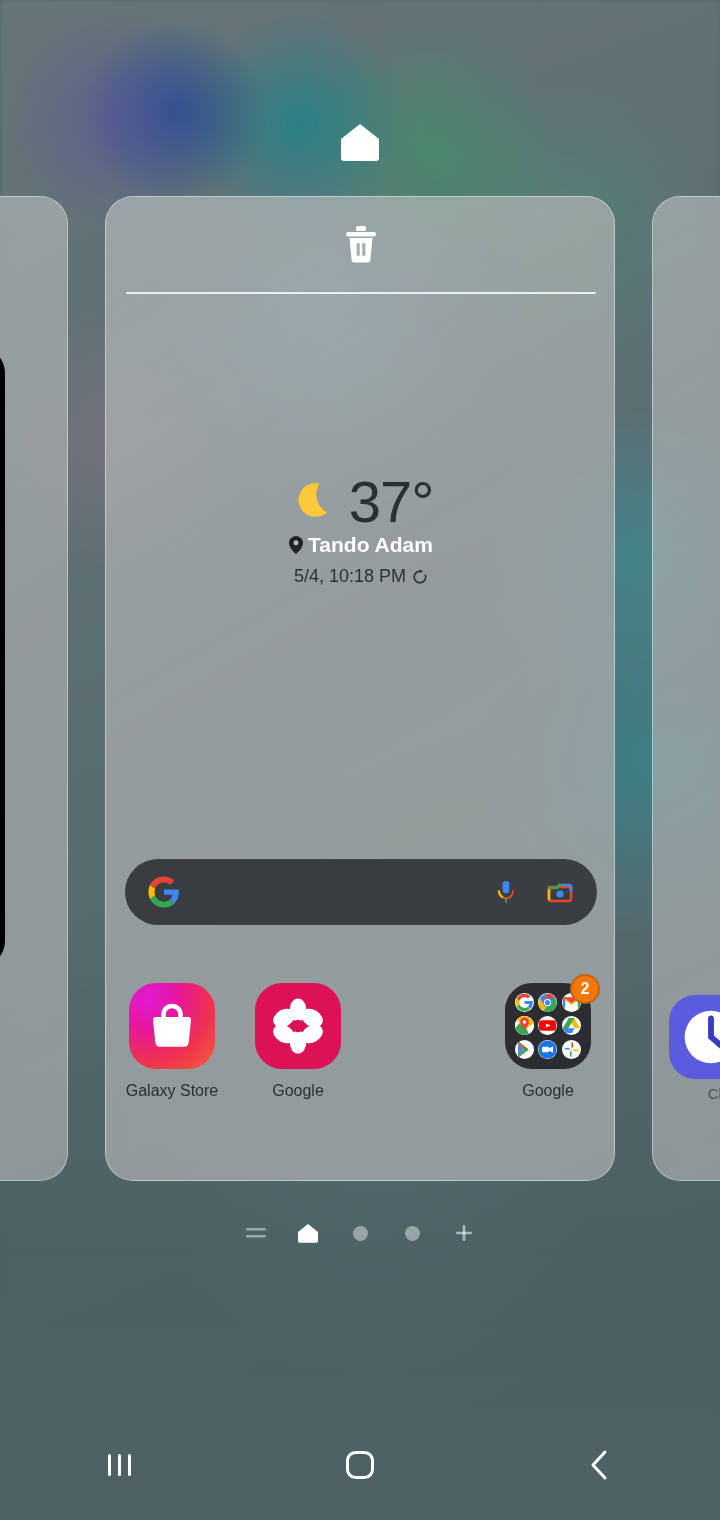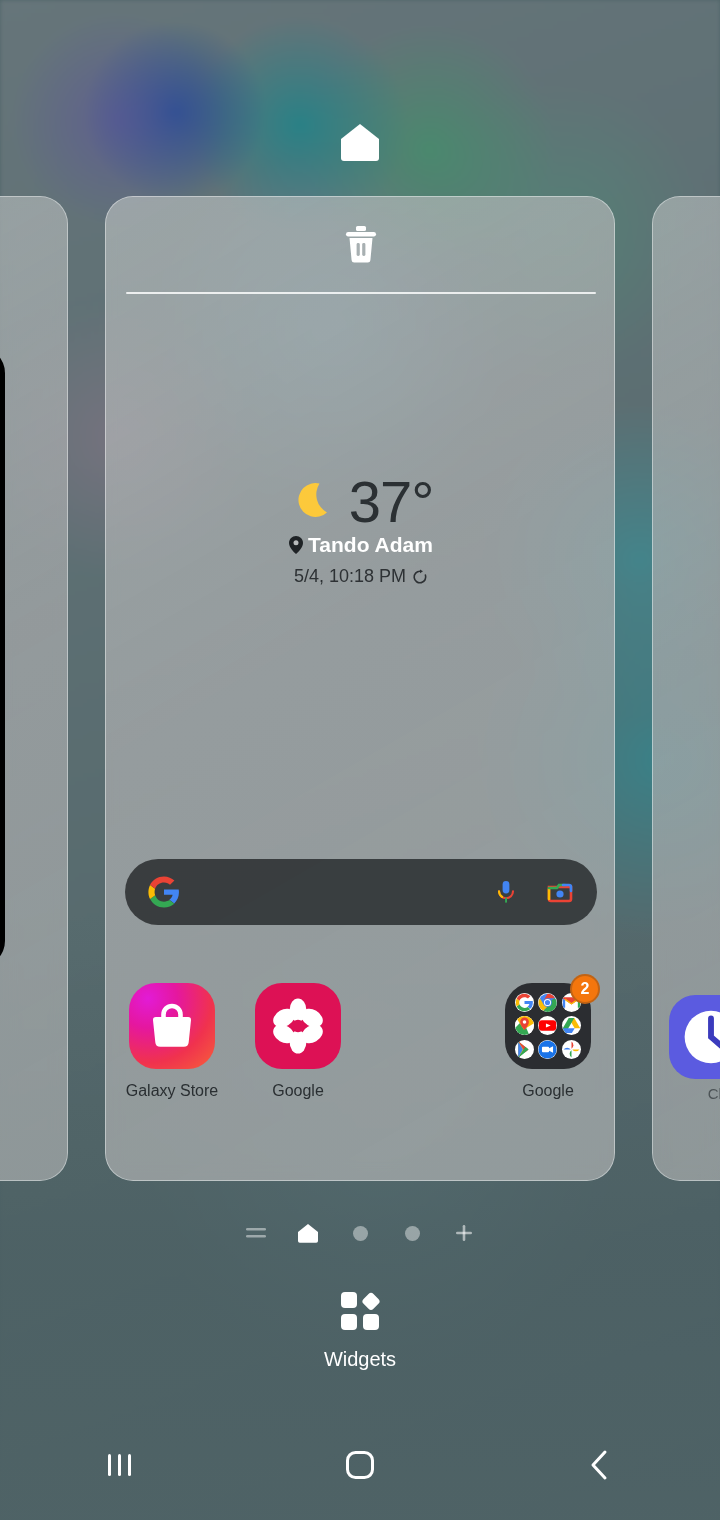--- a/index.html
+++ b/index.html
@@ -446,31 +446,20 @@
         <rect x="9.7" y="3" width="2.6" height="16" rx="1.3" fill="rgba(255,255,255,.55)"></rect>
         <rect x="3" y="9.7" width="16" height="2.6" rx="1.3" fill="rgba(255,255,255,.55)"></rect>
       </svg>
     </span>
   </div>
 
   <div class="toolbar">
 
 
 
-    <div class="tb-item">
-      <div class="tb-icon">
-        <svg width="42" height="42" viewBox="0 0 42 42">
-          <rect x="2" y="2" width="16" height="16" rx="4" fill="#fff"></rect>
-          <rect x="2" y="24" width="16" height="16" rx="4" fill="#fff"></rect>
-          <rect x="24" y="24" width="16" height="16" rx="4" fill="#fff"></rect>
-          <rect x="32" y="1.5" width="14" height="14" rx="3.5" fill="#fff" transform="rotate(45 32 1.5)"></rect>
-        </svg>
-      </div>
-      <div class="tb-label">Widgets</div>
-    </div>
 
   </div>
 
   <div class="navbar">
     <span class="nav-btn">
       <svg width="34" height="30" viewBox="0 0 34 30">
         <rect x="5" y="4" width="3" height="22" rx="1.5" fill="#fff"></rect>
         <rect x="15" y="4" width="3" height="22" rx="1.5" fill="#fff"></rect>
         <rect x="25" y="4" width="3" height="22" rx="1.5" fill="#fff"></rect>
       </svg>

